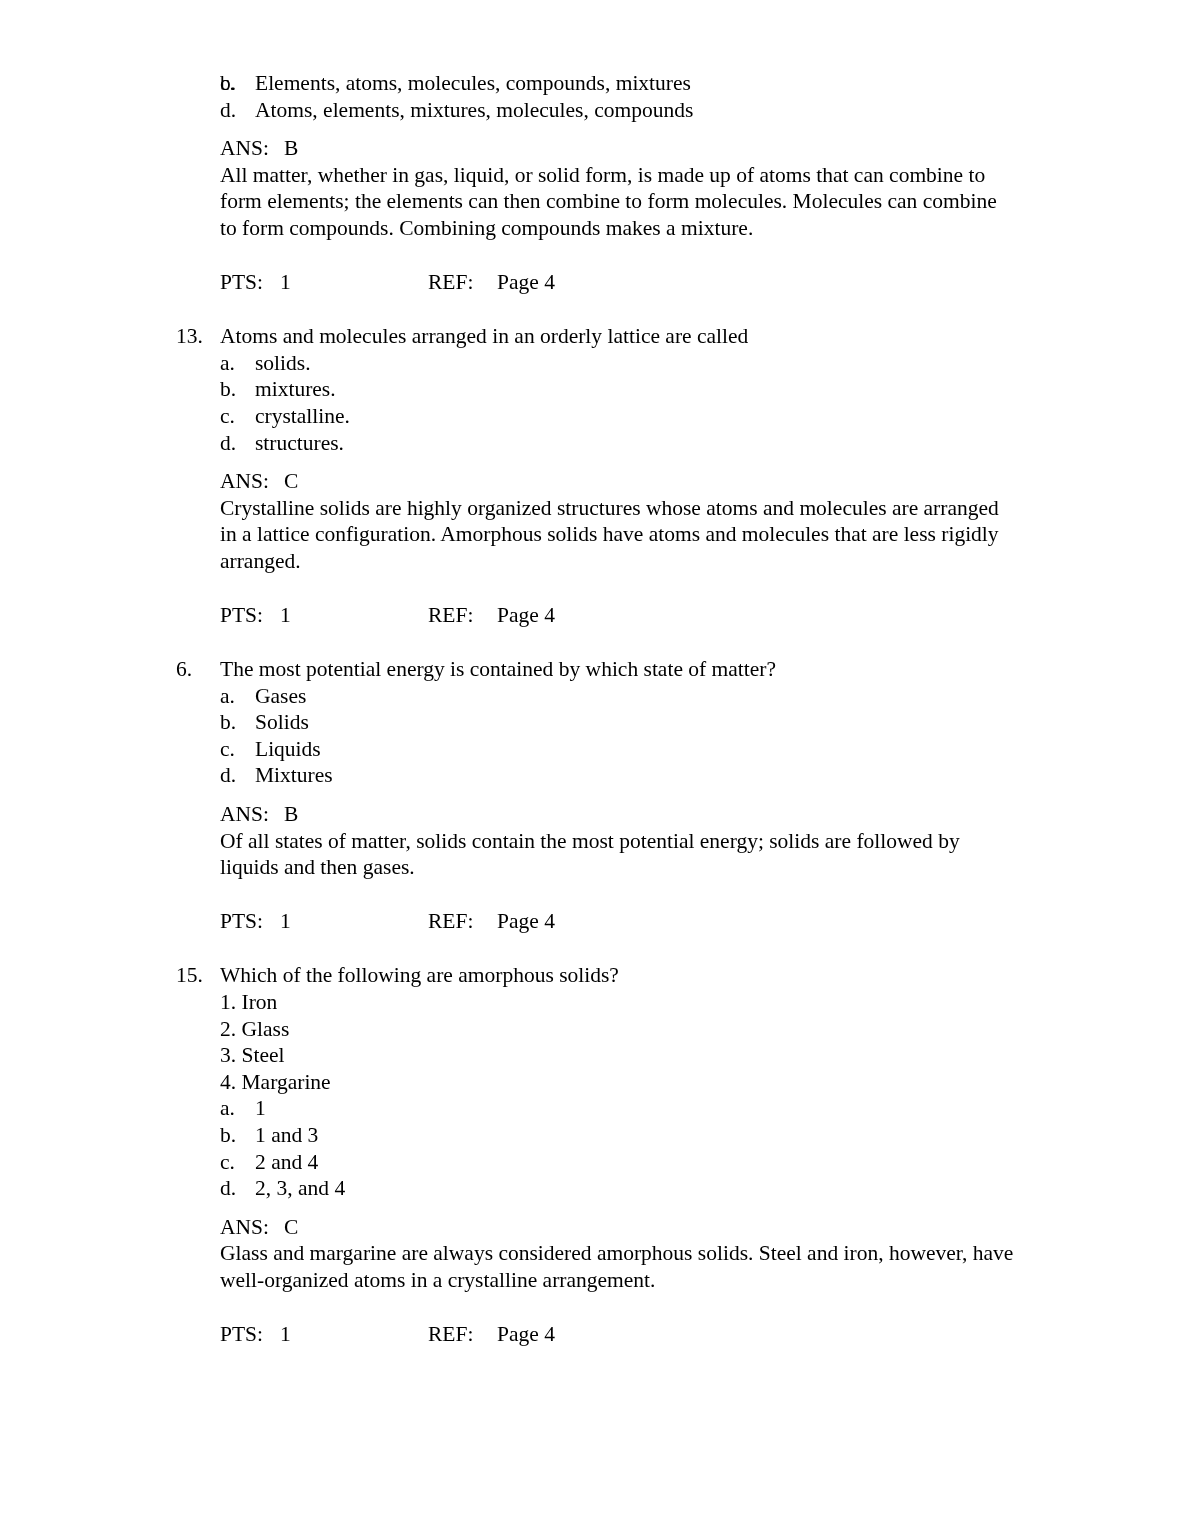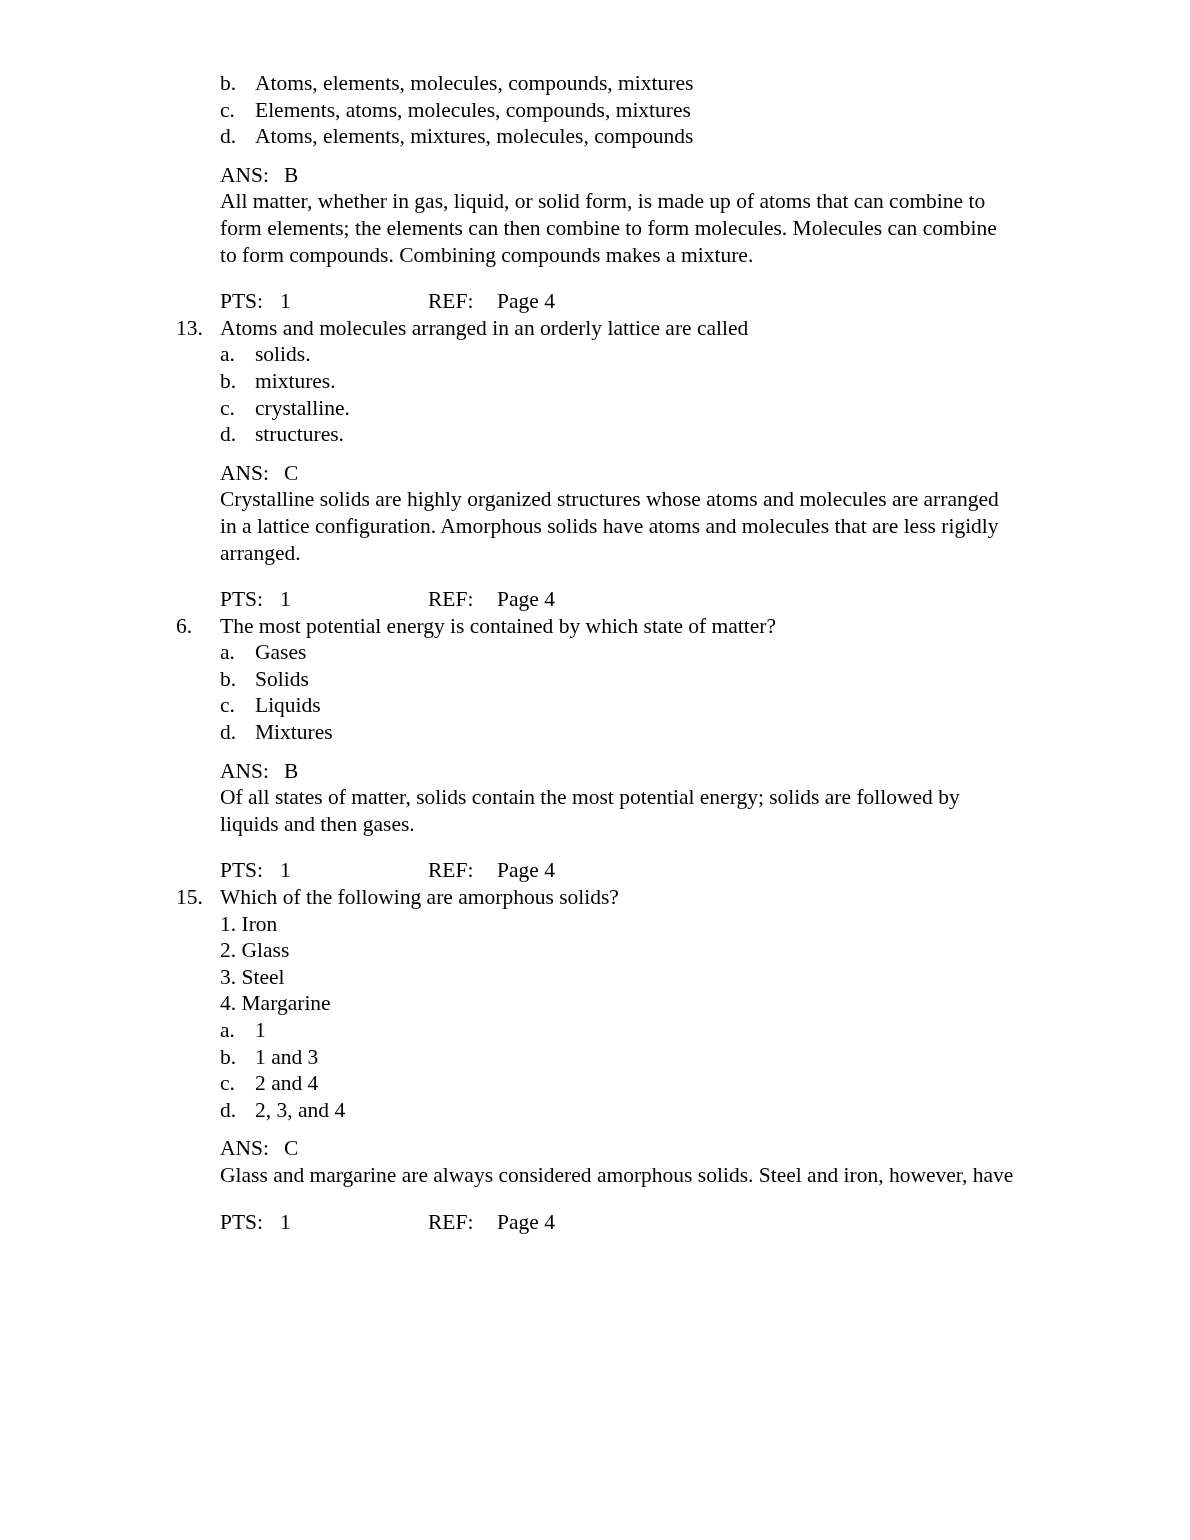--- a/index.html
+++ b/index.html
@@ -20,31 +20,30 @@
   .plain { padding-left: 220px; }
   .q-row { padding-left: 220px; }
   .q-num { position: absolute; left: 176px; top: 0; }
   .opt-row { padding-left: 255px; }
   .opt-letter { position: absolute; left: 220px; top: 0; }
   .ans-label { display: inline-block; width: 64px; }
   .pts-label { display: inline-block; width: 60px; }
   .pts-value { display: inline-block; width: 148px; }
   .ref-label { display: inline-block; width: 69px; }
   .gap-ans { margin-top: 12px; }
-  .gap-pts { margin-top: 20px; }
-  .gap-q   { }
+  .gap-pts { margin-top: 27px; }
+  .gap-q   { margin-top: 28px; }
 </style>
 </head>
 <body>
 
 <div class="doc">
 
   <div class="line opt-row">
     <span class="opt-letter">b.</span>
-    <span>Atoms, elements, molecules, compounds, mixtures</span>
   </div>
   <div class="line opt-row">
     <span class="opt-letter">c.</span>
     <span>Elements, atoms, molecules, compounds, mixtures</span>
   </div>
   <div class="line opt-row">
     <span class="opt-letter">d.</span>
     <span>Atoms, elements, mixtures, molecules, compounds</span>
   </div>
 
@@ -144,18 +143,19 @@
   </div>
   <div class="line opt-row">
     <span class="opt-letter">d.</span>
     <span>2, 3, and 4</span>
   </div>
 
   <div class="line plain gap-ans">
     <span class="ans-label">ANS:</span><span>C</span>
   </div>
   <div class="line plain">Glass and margarine are always considered amorphous solids. Steel and iron, however, have</div>
+  <div class="line plain">well-organized atoms in a crystalline arrangement.</div>
 
   <div class="line plain gap-pts">
     <span class="pts-label">PTS:</span><span class="pts-value">1</span><span class="ref-label">REF:</span><span>Page 4</span>
   </div>
 
 </div>
 
 </body></html>

